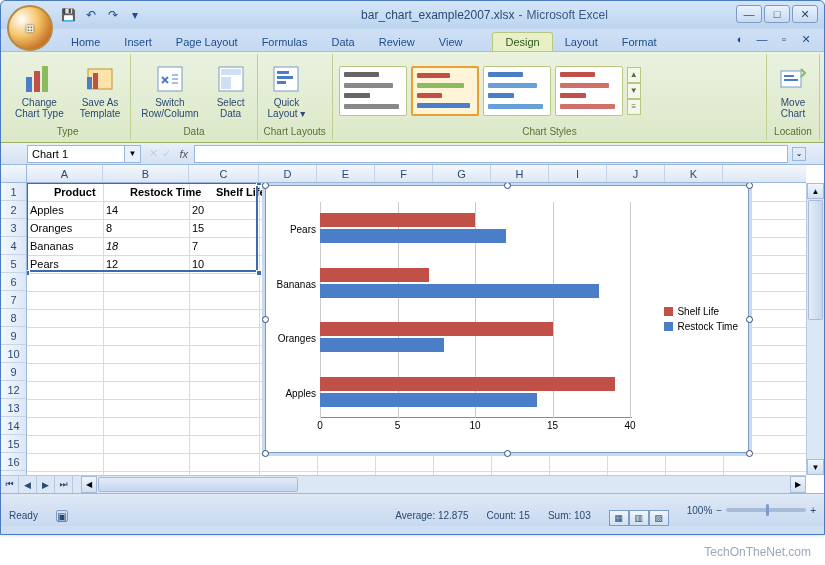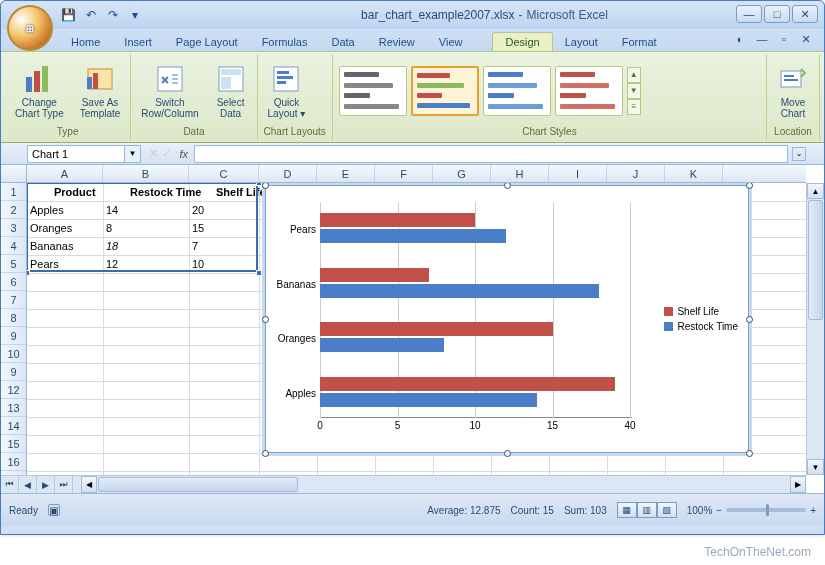--- a/index.html
+++ b/index.html
@@ -70,21 +70,21 @@
 .hscroll-row{ position:absolute; bottom:0; left:0; right:18px; height:18px; background:#dce7f5; display:flex; border-top:1px solid #b8c8e0;}
 .tab-nav{ display:flex;}
 .tab-nav div{ width:18px; border-right:1px solid #b8c8e0; font-size:9px; display:flex; align-items:center; justify-content:center; color:#2a4a74;}
 .sheet-tabs{ display:flex; align-items:flex-end; background:#c4d6ec; height:18px;}
 .sheet-tab{ padding:2px 10px 1px; font-size:10px; background:#e4ecf8; border:1px solid #a8bcd8; border-top:none; margin-right:-1px; clip-path:polygon(8% 0,92% 0,100% 100%,0 100%);}
 .sheet-tab.active{ background:#fff; font-weight:bold; border-bottom:1px solid #fff;}
 .hscroll{ flex:1; display:flex; margin-left:8px;}
 .hscroll .btn{ width:16px; background:linear-gradient(#f0f6fc,#d0dff0); border:1px solid #a8bcd8; font-size:8px; display:flex; align-items:center; justify-content:center;}
 .hscroll .track{ flex:1; position:relative;}
 .hscroll .thumb{ position:absolute; left:1px; top:1px; bottom:1px; width:200px; background:linear-gradient(#e4ecf8,#c4d6ec); border:1px solid #a8bcd8; border-radius:2px;}
-.statusbar{ height:22px; background:linear-gradient(#dfe9f7,#c8d9ef); border-top:1px solid #9ab8dd; display:flex; align-items:center; font-size:10px; color:#2a4a74; padding:16px 8px; gap:10px;}
+.statusbar{ height:22px; background:linear-gradient(#dfe9f7,#c8d9ef); border-top:1px solid #9ab8dd; display:flex; font-size:10px; color:#2a4a74; padding:16px 8px; gap:18px;}
 .statusbar .rec{ width:12px; height:12px; border:1px solid #7a9cc6; border-radius:2px; display:flex; align-items:center; justify-content:center;}
 .statusbar .spacer{ flex:1;}
 .view-btns{ display:flex;}
 .view-btns div{ width:20px; height:16px; border:1px solid #7a9cc6; background:linear-gradient(#f0f6fc,#d0dff0); font-size:9px; display:flex; align-items:center; justify-content:center;}
 .zoom{ display:flex; align-items:center; gap:4px;}
 .zoom-slider{ width:80px; height:4px; background:#a8bcd8; position:relative; border-radius:2px;}
 .zoom-slider .t{ position:absolute; width:3px; height:12px; background:#7a9cc6; top:-4px; left:50%; border-radius:2px;}
 .watermark{ position:absolute; bottom:6px; right:14px; font-size:12px; color:#9aa8b8;text-align:right;}
 </style>
 </head>

